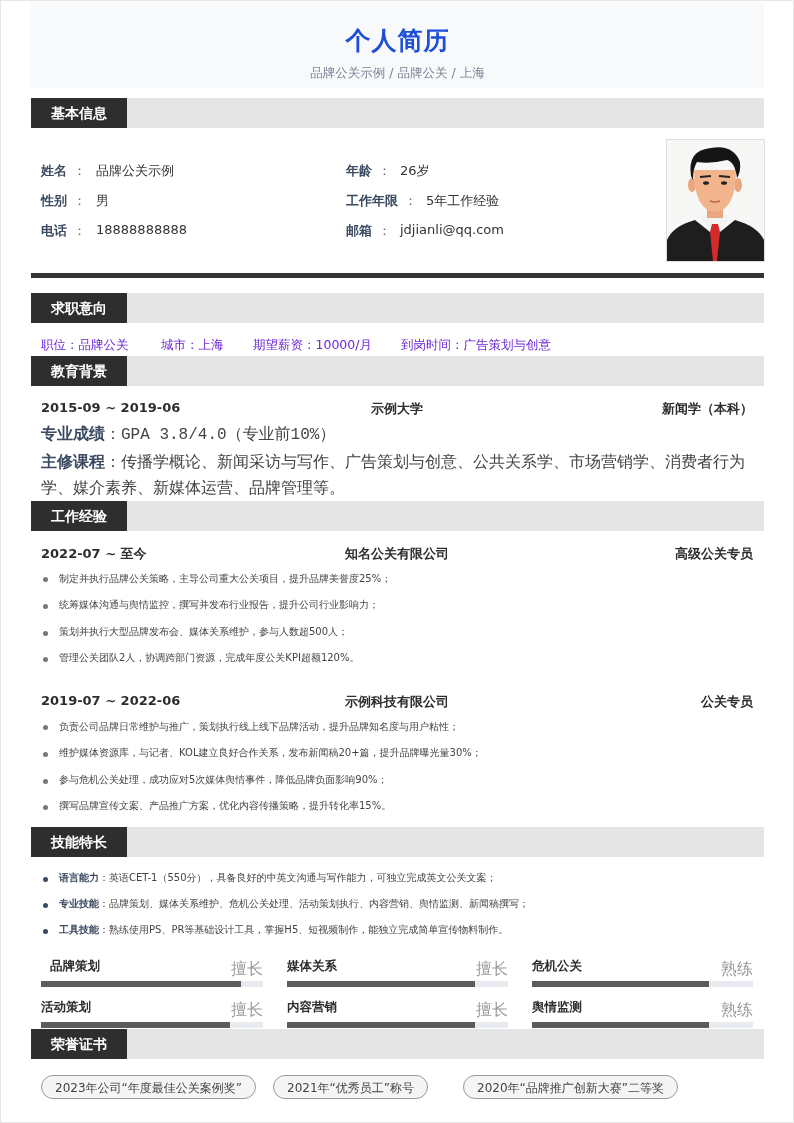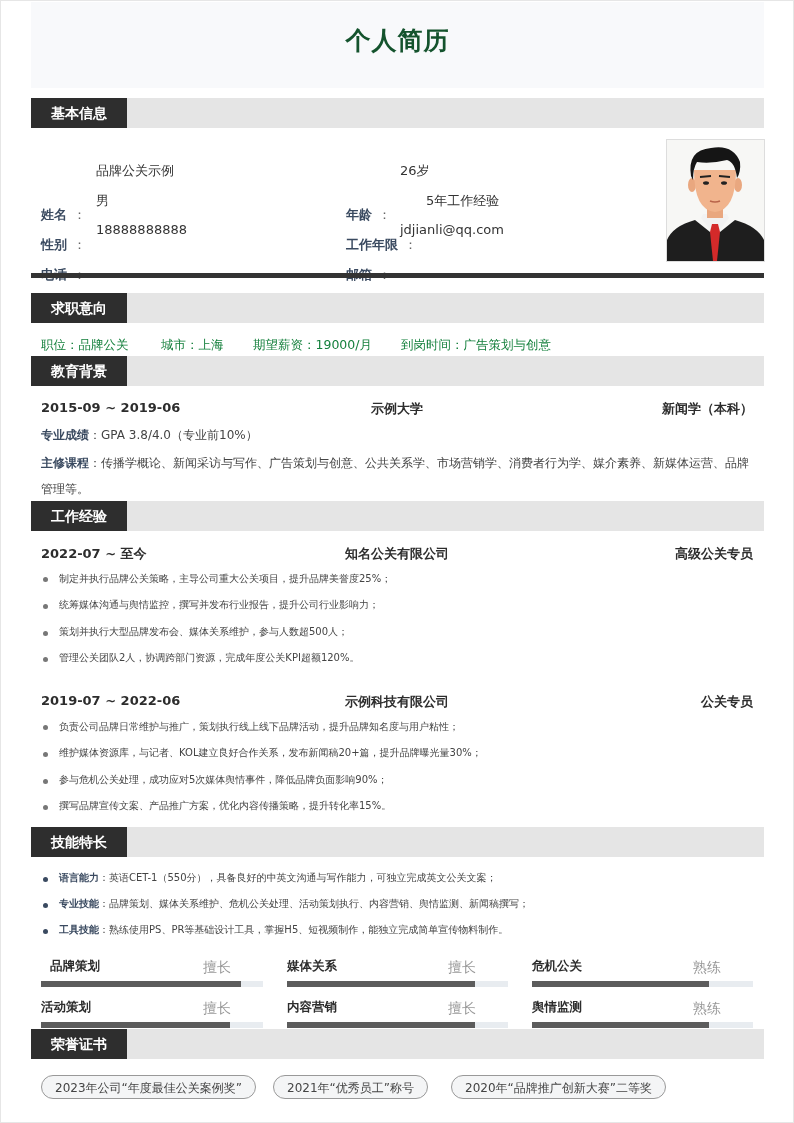--- a/index.html
+++ b/index.html
@@ -1,49 +1,50 @@
 <!DOCTYPE html>
 <html><head>
 <meta charset="utf-8">
 <style>
   html,body{margin:0;padding:0;}
   body{width:794px;height:1123px;background:#fff;font-family:"DejaVu Sans","Liberation Sans",sans-serif;color:#333;position:relative;overflow:hidden;}
   .page{position:absolute;left:0;top:0;width:792px;height:1121px;border:1px solid #e6e6e6;background:#fff;}
   .hdr{position:absolute;left:31px;top:2px;width:733px;height:86px;background:#f8f9fb;text-align:center;}
-  .hdr .title{position:absolute;left:0;right:0;top:22px;font-size:25px;font-weight:bold;color:#14532d;letter-spacing:1px;}
+  .hdr .title{position:absolute;left:0;right:0;top:22px;font-size:25px;font-weight:bold;color:#1d4ed8;letter-spacing:1px;}
   .hdr .sub{position:absolute;left:0;right:0;top:63px;font-size:12.5px;color:#7a8494;}
   .sec{position:absolute;left:31px;width:733px;height:30px;background:#e5e5e5;}
   .sec .tag{position:absolute;left:0;top:0;height:30px;width:96px;background:#2e2e2e;color:#fff;font-size:14px;font-weight:bold;line-height:30px;text-align:center;}
-  .info-lbl{position:absolute;font-size:13px;font-weight:bold;color:#3a4a60;margin-top:44px;}
+  .info-lbl{position:absolute;font-size:13px;font-weight:bold;color:#3a4a60;}
   .info-val{position:absolute;font-size:13px;color:#333;}
   .photo{position:absolute;left:666px;top:139px;width:97px;height:121px;border:1px solid #ddd;background:#fafafa;overflow:hidden;}
   .thickline{position:absolute;left:31px;top:273px;width:733px;height:5px;background:#333;}
-  .intent{position:absolute;top:337px;font-size:12.5px;color:#15803d;}
+  .intent{position:absolute;top:337px;font-size:12.5px;color:#6d28d9;}
   .row3{position:absolute;left:41px;width:712px;font-size:13px;font-weight:bold;color:#2d2d2d;}
   .row3 .c{position:absolute;left:0;right:0;text-align:center;}
   .row3 .r{position:absolute;right:0;}
-  .line{position:absolute;left:41px;width:712px;font-size:12px;color:#444;line-height:26px;}
+  .line{position:absolute;left:41px;width:712px;font-size:16px;color:#444;line-height:26px;font-family:Liberation Mono, monospace;}
   .line b{color:#3a4a60;}
   .bul{position:absolute;left:59px;font-size:10px;color:#444;}
   .dot{position:absolute;left:43px;width:5px;height:5px;border-radius:50%;background:#777;}
   .dotb{background:#3a4a60;}
   .sk-name{position:absolute;font-size:12.5px;font-weight:bold;color:#2d2d2d;}
-  .sk-lvl{position:absolute;font-size:14px;color:#999;}
+  .sk-lvl{position:absolute;font-size:16px;color:#999;text-align:right;}
   .track{position:absolute;height:6px;background:#e8ecf0;}
   .fill{position:absolute;left:0;top:0;height:6px;background:#5c5c5c;}
   .pill{position:absolute;top:1075px;height:24px;border:1px solid #999;border-radius:13px;background:#f4f5f6;font-size:12px;color:#444;line-height:24px;padding:0 13px;box-sizing:border-box;white-space:nowrap;}
   svg{display:block;}
 </style>
 </head>
 <body>
 
 <div class="page"></div>
 
 <div class="hdr">
   <div class="title">个人简历</div>
+  <div class="sub">品牌公关示例 / 品牌公关 / 上海</div>
 </div>
 
 <div class="sec" style="top:98px">
   <div class="tag">基本信息</div>
 </div>
 
 <span class="info-lbl" style="left:41px;top:162px">姓名</span>
 <span class="info-lbl" style="left:73px;top:162px;font-weight:normal;color:#666">：</span>
 <span class="info-val" style="left:96px;top:162px">品牌公关示例</span>
 
@@ -95,21 +96,21 @@
   </svg>
 </div>
 
 <div class="thickline"></div>
 
 <div class="sec" style="top:293px">
   <div class="tag">求职意向</div>
 </div>
 <span class="intent" style="left:41px">职位：品牌公关</span>
 <span class="intent" style="left:161px">城市：上海</span>
-<span class="intent" style="left:253px">期望薪资：19000/月</span>
+<span class="intent" style="left:253px">期望薪资：10000/月</span>
 <span class="intent" style="left:401px">到岗时间：广告策划与创意</span>
 
 <div class="sec" style="top:356px">
   <div class="tag">教育背景</div>
 </div>
 <div class="row3" style="top:400px;height:18px">
   <span>2015-09 ~ 2019-06</span>
   <span class="c">示例大学</span>
   <span class="r">新闻学（本科）</span>
 </div>
@@ -191,13 +192,13 @@
 <span class="sk-lvl" style="left:693px;width:60px;top:1000px">熟练</span>
 <div class="track" style="left:532px;top:1022px;width:221px">
     <div class="fill" style="width:80%"></div>
   </div>
 
 <div class="sec" style="top:1029px">
   <div class="tag">荣誉证书</div>
 </div>
 <span class="pill" style="left:41px">2023年公司“年度最佳公关案例奖”</span>
 <span class="pill" style="left:273px">2021年“优秀员工”称号</span>
-<span class="pill" style="left:451px">2020年“品牌推广创新大赛”二等奖</span>
+<span class="pill" style="left:463px">2020年“品牌推广创新大赛”二等奖</span>
 
 </body></html>

